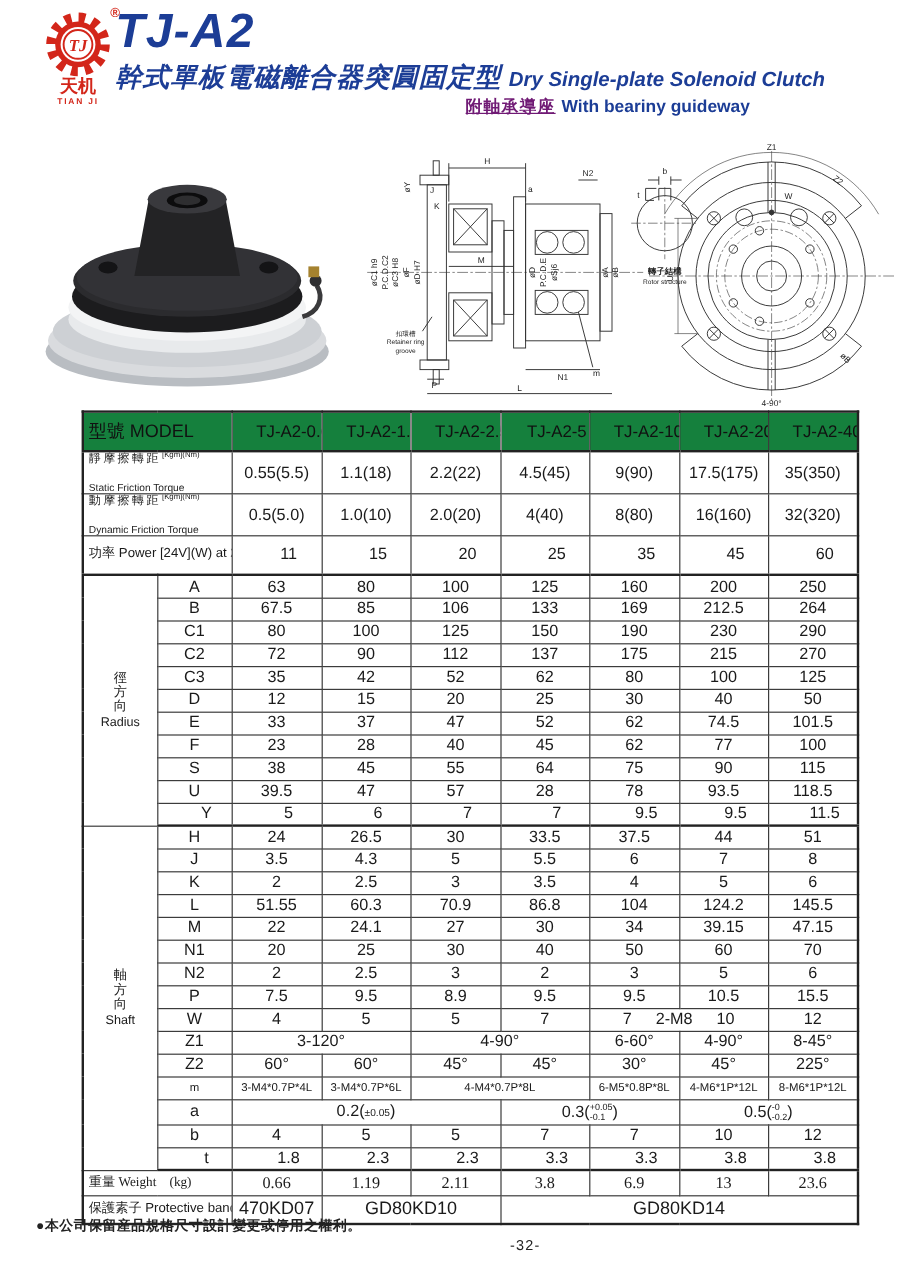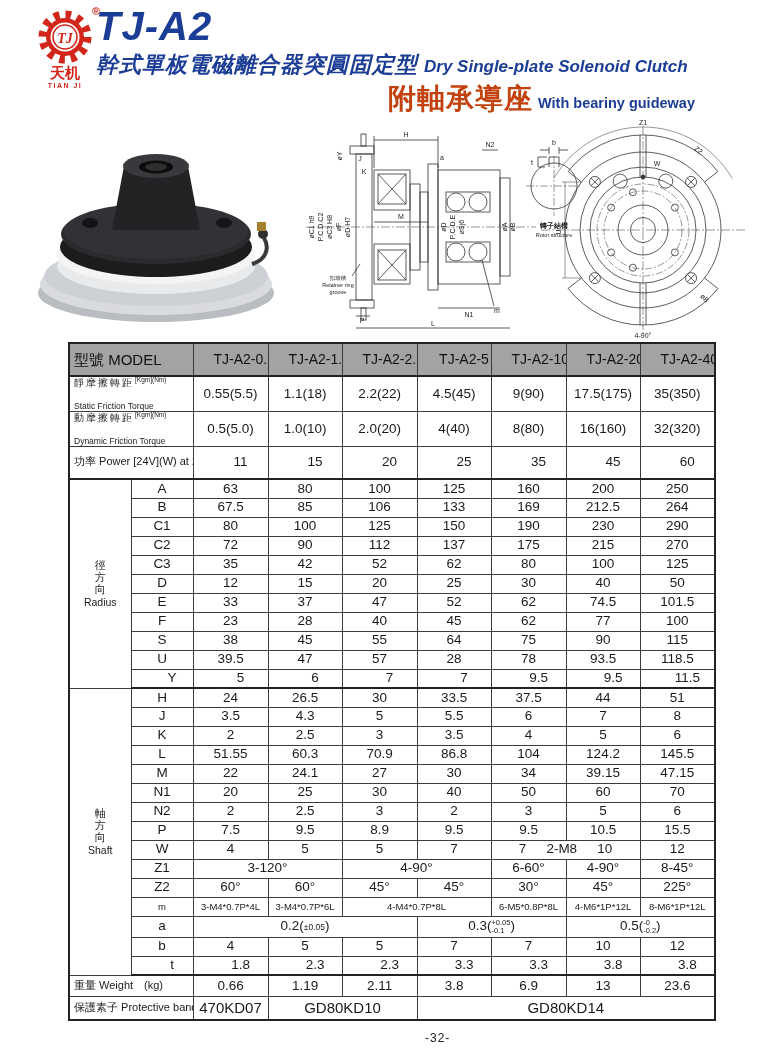--- a/index.html
+++ b/index.html
@@ -14,21 +14,21 @@
   .logo-wrap { position:absolute; left:28px; top:8px; width:74px; height:98px; }
   .logo-gear { display:block; margin:0 auto; }
   .reg-mark { position:absolute; right:2px; top:-3px; color:#d3261a; font-size:11px; font-weight:bold; }
   .logo-cn { color:#d3261a; font-weight:bold; font-size:15px; text-align:center; font-family:"Liberation Serif","DejaVu Serif",serif; line-height:1.05; }
   .logo-en { color:#d3261a; font-weight:bold; font-size:7px; text-align:center; letter-spacing:1.5px; }
   .model-title { position:absolute; left:96px; top:4px; font-size:40px; font-weight:bold; font-style:italic; color:#1c3d96; letter-spacing:1px; }
   .sub1 { position:absolute; left:96px; top:50px; white-space:nowrap;font-style:italic; }
   .sub1 .cn { font-size:22px; font-weight:bold; color:#1c3d96; letter-spacing:1px; }
   .sub1 .en { font-size:17px; font-weight:bold; color:#1c3d96; margin-left:6px; }
   .sub2 { position:absolute; left:388px; top:80px; white-space:nowrap; }
-  .sub2 .cn { font-size:28px; font-weight:bold; color:#c2410c; letter-spacing:1px; }
+  .sub2 .cn { font-size:14px; font-weight:bold; color:#701a75; letter-spacing:1px;text-decoration:underline; }
   .sub2 .en { font-size:14.5px; font-weight:bold; color:#1c3d96; margin-left:5px; }
 
   
   .figs { position:absolute; left:0; top:112px; width:765px; height:230px; }
   .photo { position:absolute; left:28px; top:4px; }
   .sec-draw { position:absolute; left:294px; top:2px; }
   .front-draw { position:absolute; left:535px; top:6px; }
   .rotor-draw { position:absolute; left:512px; top:2px; }
   .draw-label { font-size:7px; fill:#222; }
   .draw-label-sm { font-size:5.5px; fill:#222; }
@@ -39,28 +39,28 @@
     position:absolute; left:68px; top:342px; width:646px;
     border-collapse:collapse; table-layout:fixed;
     border:2px solid #222;
   }
   .spec-table td, .spec-table th {
     border:1px solid #3c3c3c; text-align:center; vertical-align:middle;
     font-weight:normal; font-size:13.5px; line-height:1.05; padding:0;
     overflow:hidden; white-space:nowrap;
   }
   tr.hb td, tr.hb th { border-bottom-width:2px; border-bottom-color:#222;padding-left:20px; }
-  .r-model { height:33px; background:#a3a3a3; }
+  .r-model { height:33px; background:#15803d; }
   .r-model th { font-size:14px; color:#111; }
   .model-lbl { font-size:15px !important; }
   .r-spec { height:33px; }
   .r-dim { height:19px; }
   .r-m td { font-size:9.5px; }
   .r-a { height:21px; }
-  .r-wt { height:21px; }
+  .r-wt { height:21px;font-family:Liberation Serif, serif; }
   .r-band { height:24px; }
   .r-band td { font-size:15px; }
   .lbl { text-align:left !important; padding-left:4px !important; }
   .spec-lbl .cn-line { font-size:10px; letter-spacing:2px; white-space:nowrap; }
   .spec-lbl .unit { font-size:6.5px; letter-spacing:0; vertical-align:super; margin-left:1px; }
   .spec-lbl .en-line { font-size:8.5px; letter-spacing:0; color:#222; margin-top:13px; }
   .power-lbl { font-size:11px !important; }
   .sum-lbl { font-size:11px !important; }
   .group-lbl { font-size:11px; }
   .group-lbl .vcn div { font-size:11px; line-height:1.1; }
@@ -608,14 +608,15 @@
       <tr class="r-band">
         <td class="lbl sum-lbl" colspan="2">保護素子 Protective band</td>
         <td><span>470KD07</span></td>
         <td colspan="2"><span>GD80KD10</span></td>
         <td colspan="4"><span>GD80KD14</span></td>
       </tr>
     </tbody>
 </table>
 
 <div class="footer">
+  <div class="fn-cn">●本公司保留産品規格尺寸設計變更或停用之權利。</div>
   <div class="page-num">-32-</div>
 </div>
 
 </body></html>

